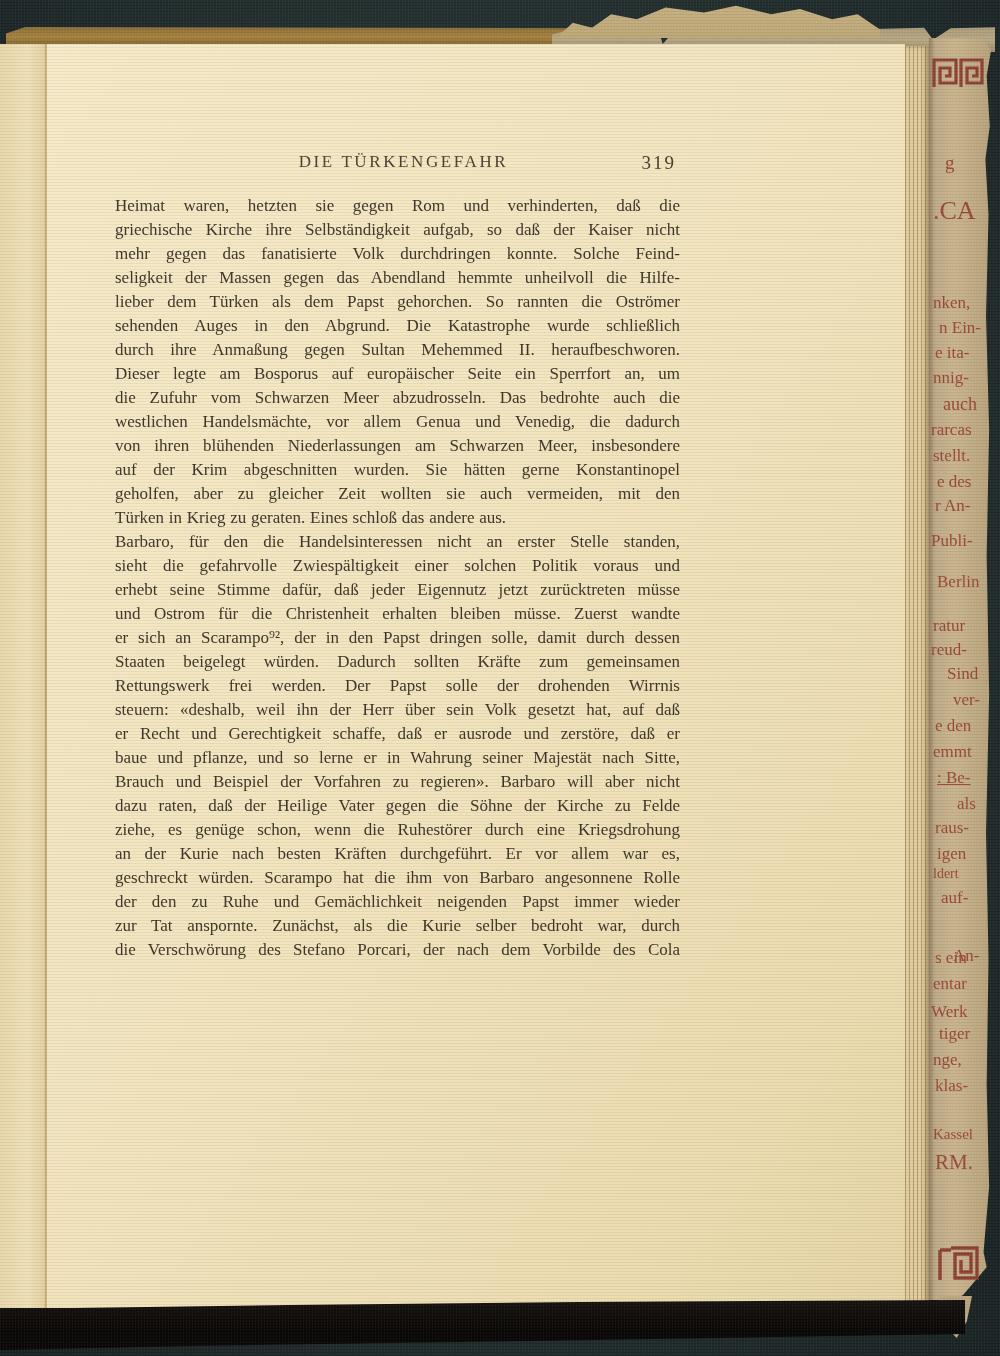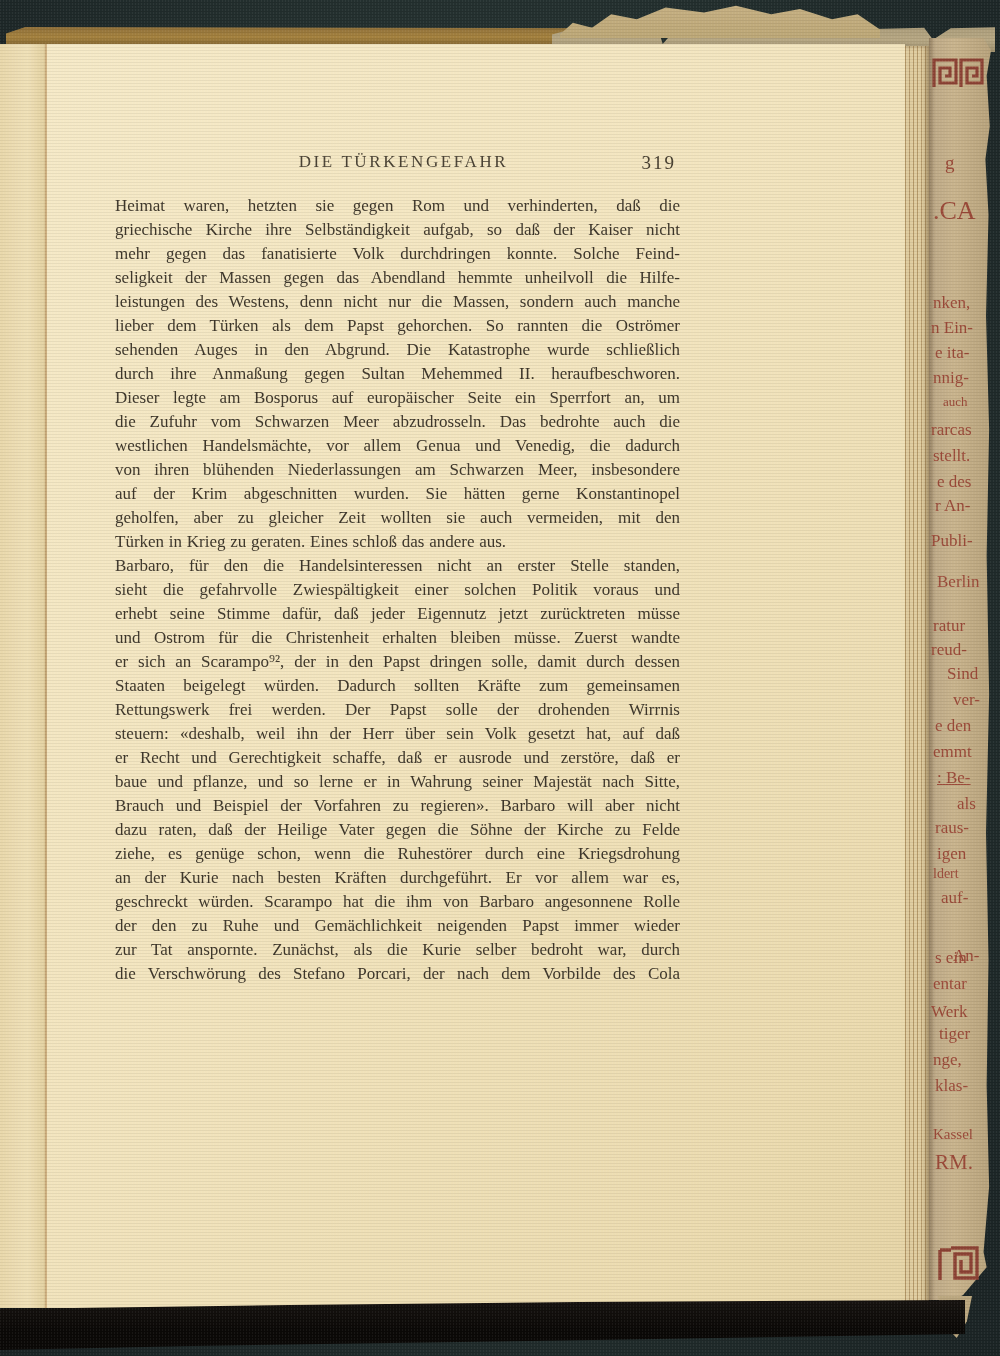--- a/index.html
+++ b/index.html
@@ -115,21 +115,20 @@
   <div class="header-row">
     <div class="header-title">DIE TÜRKENGEFAHR</div>
     <div class="page-number">319</div>
   </div>
 
   <div class="body-text">
       <div class="line">Heimat waren, hetzten sie gegen Rom und verhinderten, daß die</div>
       <div class="line">griechische Kirche ihre Selbständigkeit aufgab, so daß der Kaiser nicht</div>
       <div class="line">mehr gegen das fanatisierte Volk durchdringen konnte. Solche Feind-</div>
       <div class="line">seligkeit der Massen gegen das Abendland hemmte unheilvoll die Hilfe-</div>
-      <div class="line">leistungen des Westens, denn nicht nur die Massen, sondern auch manche</div>
       <div class="line">lieber dem Türken als dem Papst gehorchen. So rannten die Oströmer</div>
       <div class="line">sehenden Auges in den Abgrund. Die Katastrophe wurde schließlich</div>
       <div class="line">durch ihre Anmaßung gegen Sultan Mehemmed II. heraufbeschworen.</div>
       <div class="line">Dieser legte am Bosporus auf europäischer Seite ein Sperrfort an, um</div>
       <div class="line">die Zufuhr vom Schwarzen Meer abzudrosseln. Das bedrohte auch die</div>
       <div class="line">westlichen Handelsmächte, vor allem Genua und Venedig, die dadurch</div>
       <div class="line">von ihren blühenden Niederlassungen am Schwarzen Meer, insbesondere</div>
       <div class="line">auf der Krim abgeschnitten wurden. Sie hätten gerne Konstantinopel</div>
       <div class="line">geholfen, aber zu gleicher Zeit wollten sie auch vermeiden, mit den</div>
       <div class="line lastline">Türken in Krieg zu geraten. Eines schloß das andere aus.</div>
@@ -153,24 +152,24 @@
       <div class="line">die Verschwörung des Stefano Porcari, der nach dem Vorbilde des Cola</div>
     </div>
 
   <div class="fore-edge"></div>
 
   <div class="flap">
     <div class="flap-shadow"></div>
   <div class="flap-frag" style="top: 114px; left: 16px; font-size: 19px; color: rgb(155, 74, 57);">g</div>
       <div class="flap-frag" style="top: 158px; left: 4px; font-size: 26px; color: rgb(155, 74, 57);">.CA</div>
       <div class="flap-frag" style="top: 255px; left: 4px; font-size: 17px; color: rgb(155, 74, 57);">nken,</div>
-      <div class="flap-frag" style="top: 280px; left: 2px; font-size: 17px; color: rgb(155, 74, 57);">n Ein-</div>
+      <div class="flap-frag" style="top: 280px; left: 2px; font-size: 17px; color: rgb(155, 74, 57); padding-left: 8px;">n Ein-</div>
       <div class="flap-frag" style="top: 305px; left: 6px; font-size: 17px; color: rgb(155, 74, 57);">e ita-</div>
       <div class="flap-frag" style="top: 330px; left: 4px; font-size: 17px; color: rgb(155, 74, 57);">nnig-</div>
-      <div class="flap-frag" style="top: 356px; left: 14px; font-size: 13px; color: rgb(155, 74, 57);">auch</div>
+      <div class="flap-frag" style="top: 356px; left: 14px; font-size: 18px; color: rgb(155, 74, 57);">auch</div>
       <div class="flap-frag" style="top: 382px; left: 2px; font-size: 17px; color: rgb(155, 74, 57);">rarcas</div>
       <div class="flap-frag" style="top: 408px; left: 4px; font-size: 17px; color: rgb(155, 74, 57);">stellt.</div>
       <div class="flap-frag" style="top: 434px; left: 8px; font-size: 17px; color: rgb(155, 74, 57);">e des</div>
       <div class="flap-frag" style="top: 458px; left: 6px; font-size: 17px; color: rgb(155, 74, 57);">r An-</div>
       <div class="flap-frag" style="top: 482px; left: 2px; font-size: 17px; color: rgb(155, 74, 57); margin-top: 11px;">Publi-</div>
       <div class="flap-frag" style="top: 534px; left: 8px; font-size: 17px; color: rgb(155, 74, 57);">Berlin</div>
       <div class="flap-frag" style="top: 578px; left: 4px; font-size: 17px; color: rgb(155, 74, 57);">ratur</div>
       <div class="flap-frag" style="top: 602px; left: 2px; font-size: 17px; color: rgb(155, 74, 57);">reud-</div>
       <div class="flap-frag" style="top: 626px; left: 18px; font-size: 17px; color: rgb(155, 74, 57);">Sind</div>
       <div class="flap-frag" style="top: 652px; left: 24px; font-size: 17px; color: rgb(155, 74, 57);">ver-</div>

